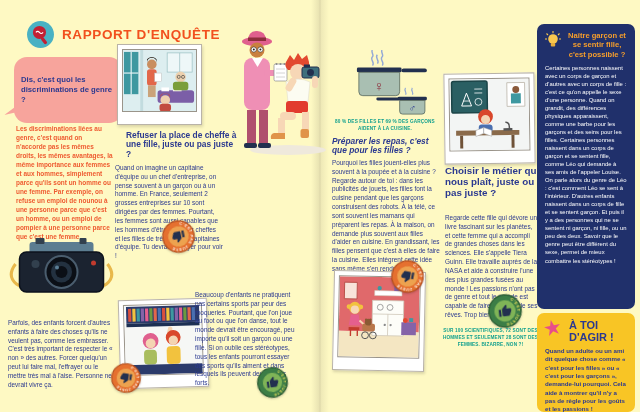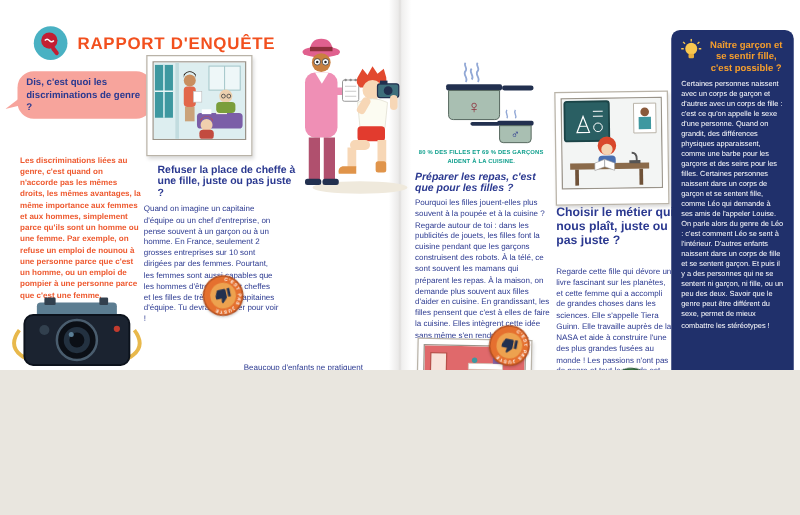--- a/index.html
+++ b/index.html
@@ -1,25 +1,25 @@
 <!DOCTYPE html>
 <html><head>
 <meta charset="utf-8">
 <style>
   html,body{margin:0;padding:0;background:#e9e6df;}
-  .spread{position:relative;width:640px;height:296px;background:#ffffff;overflow:hidden;
+  .spread{position:relative;width:640px;height:412px;background:#fef9c3;overflow:hidden;
           font-family:"Liberation Sans",sans-serif;color:#2b3990;}
   .abs{position:absolute;}
   .gutter{left:311px;top:0;width:18px;height:412px;
     background:linear-gradient(90deg,rgba(60,50,40,0) 0%,rgba(60,50,40,.10) 42%,rgba(60,50,40,.16) 50%,rgba(60,50,40,.08) 58%,rgba(60,50,40,0) 100%);}
   
   .hdr{left:26px;top:20px;display:flex;align-items:center;gap:7px;}
   .hdr .title{color:#f2501e;font-size:13.5px;font-weight:800;letter-spacing:.6px;}
   
-  .bubble{left:14px;top:57px;width:94px;background:#f7a49c;border-radius:13px;padding:4px 7px;
+  .bubble{left:14px;top:57px;width:94px;background:#f7a49c;border-radius:13px;padding:18px 7px;
           color:#2b3990;font-weight:700;font-size:7.7px;line-height:1.3;}
   .bubble .tail{position:absolute;left:-9px;bottom:7px;width:16px;height:15px;background:#f7a49c;
           clip-path:polygon(0 100%,100% 0,100% 62%);transform:rotate(6deg);}
   .intro{left:16px;top:124px;width:98px;color:#ee5a30;font-size:6.45px;line-height:1.4;font-weight:600;}
   
   .h-big{font-weight:800;color:#2b3990;line-height:1.12;}
   .body-txt{color:#2b3990;font-size:6.4px;line-height:1.38;}
   .forcer-h{left:8px;top:292px;width:118px;font-size:10.6px;}
   .forcer-b{left:8px;top:319px;width:107px;}
   .cheffe-h{left:126px;top:131px;width:112px;font-size:8.4px;}
@@ -388,15 +388,16 @@
         <circle cx="9" cy="8" r="4.8" fill="#f9c74f"></circle>
         <rect x="6.8" y="12" width="4.4" height="3.6" rx="1" fill="#e8ae3c"></rect>
       </svg>
     </span>
     <div class="nh">Naître garçon et se sentir fille, c'est possible ?</div>
     <div class="nb">Certaines personnes naissent avec un corps de garçon et d'autres avec un corps de fille : c'est ce qu'on appelle le sexe d'une personne. Quand on grandit, des différences physiques apparaissent, comme une barbe pour les garçons et des seins pour les filles. Certaines personnes naissent dans un corps de garçon et se sentent fille, comme Léo qui demande à ses amis de l'appeler Louise. On parle alors du genre de Léo : c'est comment Léo se sent à l'intérieur. D'autres enfants naissent dans un corps de fille et se sentent garçon. Et puis il y a des personnes qui ne se sentent ni garçon, ni fille, ou un peu des deux. Savoir que le genre peut être différent du sexe, permet de mieux combattre les stéréotypes !</div>
   </div>
 
   <div class="abs yellowbox">
     <span class="star">★</span>
+    <div class="yh">À TOI D'AGIR !</div>
     <div class="yb">Quand un adulte ou un ami dit quelque chose comme « c'est pour les filles » ou « c'est pour les garçons », demande-lui pourquoi. Cela aide à montrer qu'il n'y a pas de règle pour les goûts et les passions !</div>
   </div>
 </div>
 
 </body></html>

